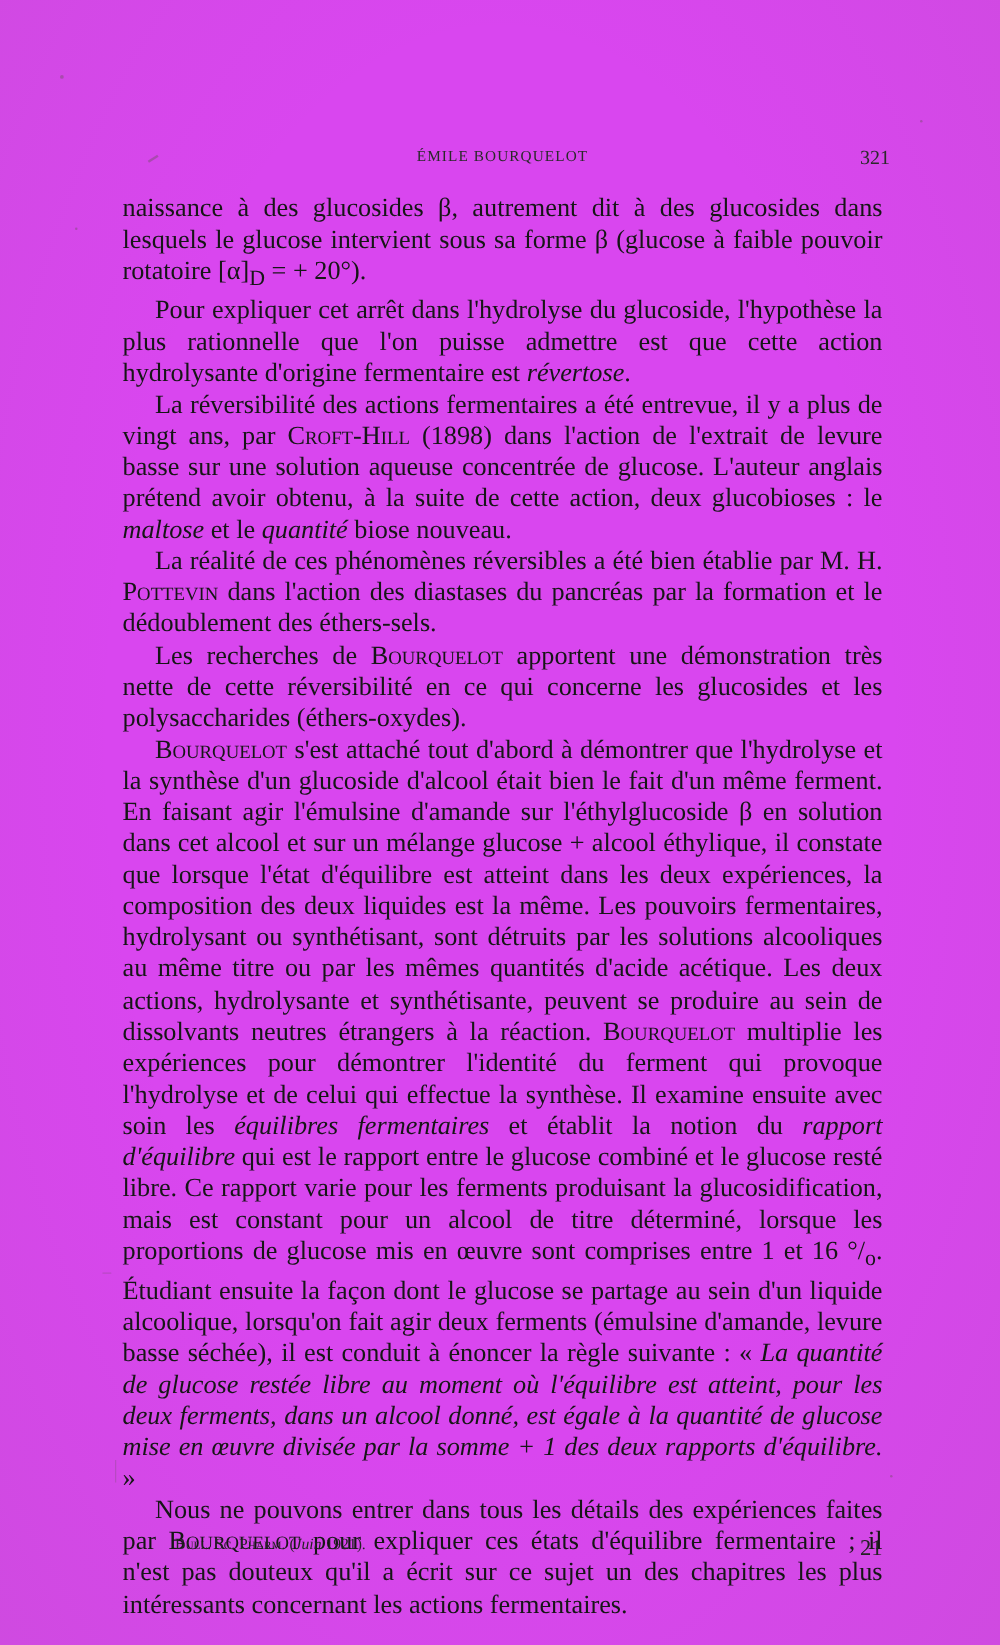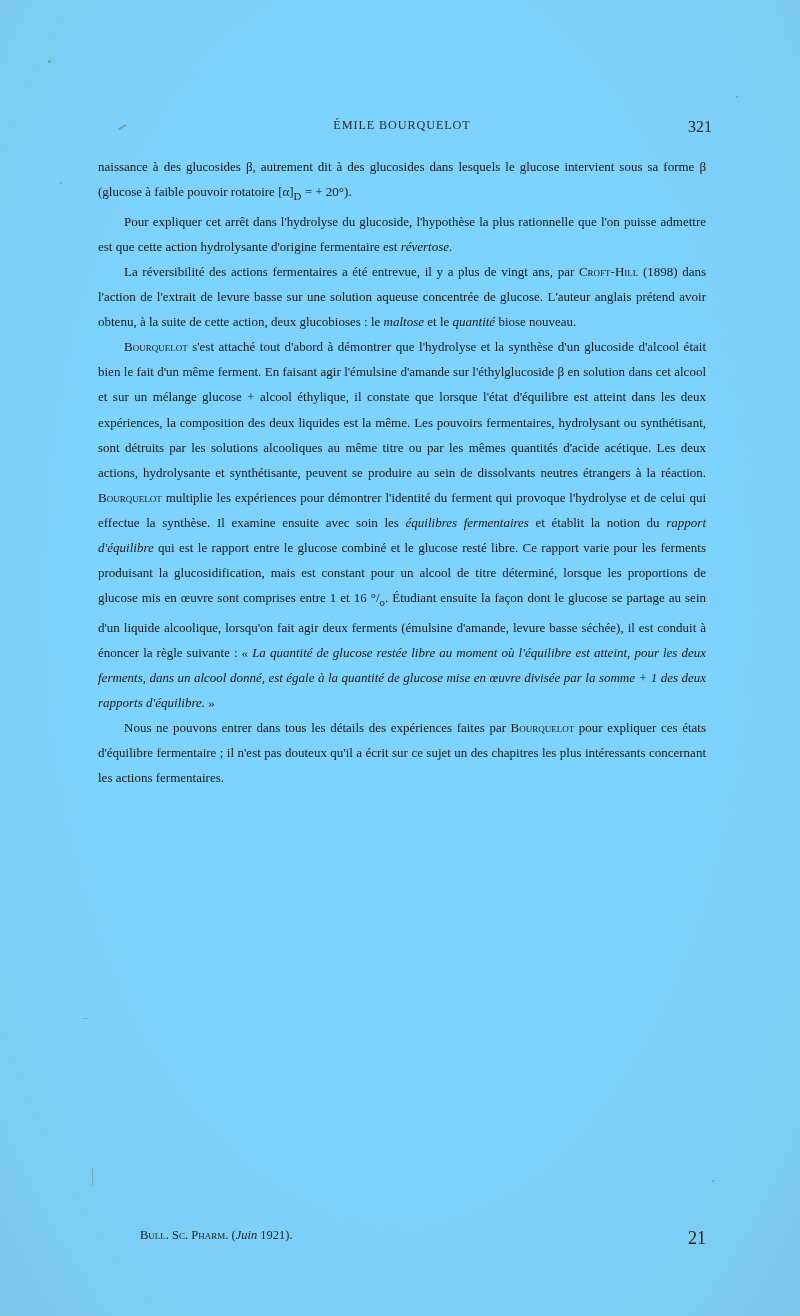--- a/index.html
+++ b/index.html
@@ -11,21 +11,21 @@
     width: 800px;
     height: 1316px;
     position: relative;
     font-family: "Liberation Serif", serif;
     color: #1a1a1a;
     overflow: hidden;
   }
   .page {
     position: absolute;
     inset: 0;
-    background: #7dd3fc;
+    background: #d946ef;
   }
   
   .page::before {
     content: "";
     position: absolute;
     inset: 0;
     background:
       radial-gradient(ellipse at 50% 45%, rgba(255,255,255,0) 55%, rgba(120,110,95,0.10) 100%);
     pointer-events: none;
   }
@@ -53,21 +53,21 @@
   }
   .running-head .folio {
     position: absolute;
     right: -6px;
     top: 0;
     font-size: 16px;
     letter-spacing: 0;
   }
   .body-text {
     margin-top: 10px;
-    font-size: 13px;
+    font-size: 21px;
     line-height: 25.1px;
     text-align: justify;
     text-justify: inter-word;
     color: #161616;
   }
   .body-text p {
     margin: 0;
     text-indent: 26px;
   }
   .body-text p.noindent {
@@ -128,20 +128,22 @@
 
     <div class="running-head">
       <div class="title">ÉMILE BOURQUELOT</div>
       <div class="folio">321</div>
     </div>
 
     <div class="body-text" id="body-text">
         <p class="noindent">naissance à des glucosides β, autrement dit à des glucosides dans lesquels le glucose intervient sous sa forme β (glucose à faible pouvoir rotatoire [α]<sub>D</sub> = + 20°).</p>
         <p>Pour expliquer cet arrêt dans l'hydrolyse du glucoside, l'hypothèse la plus rationnelle que l'on puisse admettre est que cette action hydrolysante d'origine fermentaire est <i>révertose</i>.</p>
         <p>La réversibilité des actions fermentaires a été entrevue, il y a plus de vingt ans, par <span class="sc">Croft-Hill</span> (1898) dans l'action de l'extrait de levure basse sur une solution aqueuse concentrée de glucose. L'auteur anglais prétend avoir obtenu, à la suite de cette action, deux glucobioses : le <i>maltose</i> et le <i>quantité</i> biose nouveau.</p>
+        <p>La réalité de ces phénomènes réversibles a été bien établie par M. H. <span class="sc">Pottevin</span> dans l'action des diastases du pancréas par la formation et le dédoublement des éthers-sels.</p>
+        <p>Les recherches de <span class="sc">Bourquelot</span> apportent une démonstration très nette de cette réversibilité en ce qui concerne les glucosides et les polysaccharides (éthers-oxydes).</p>
         <p><span class="sc">Bourquelot</span> s'est attaché tout d'abord à démontrer que l'hydrolyse et la synthèse d'un glucoside d'alcool était bien le fait d'un même ferment. En faisant agir l'émulsine d'amande sur l'éthylglucoside β en solution dans cet alcool et sur un mélange glucose + alcool éthylique, il constate que lorsque l'état d'équilibre est atteint dans les deux expériences, la composition des deux liquides est la même. Les pouvoirs fermentaires, hydrolysant ou synthétisant, sont détruits par les solutions alcooliques au même titre ou par les mêmes quantités d'acide acétique. Les deux actions, hydrolysante et synthétisante, peuvent se produire au sein de dissolvants neutres étrangers à la réaction. <span class="sc">Bourquelot</span> multiplie les expériences pour démontrer l'identité du ferment qui provoque l'hydrolyse et de celui qui effectue la synthèse. Il examine ensuite avec soin les <i>équilibres fermentaires</i> et établit la notion du <i>rapport d'équilibre</i> qui est le rapport entre le glucose combiné et le glucose resté libre. Ce rapport varie pour les ferments produisant la glucosidification, mais est constant pour un alcool de titre déterminé, lorsque les proportions de glucose mis en œuvre sont comprises entre 1 et 16 °/<sub>o</sub>. Étudiant ensuite la façon dont le glucose se partage au sein d'un liquide alcoolique, lorsqu'on fait agir deux ferments (émulsine d'amande, levure basse séchée), il est conduit à énoncer la règle suivante : « <i>La quantité de glucose restée libre au moment où l'équilibre est atteint, pour les deux ferments, dans un alcool donné, est égale à la quantité de glucose mise en œuvre divisée par la somme + 1 des deux rapports d'équilibre.</i> »</p>
         <p>Nous ne pouvons entrer dans tous les détails des expériences faites par <span class="sc">Bourquelot</span> pour expliquer ces états d'équilibre fermentaire ; il n'est pas douteux qu'il a écrit sur ce sujet un des chapitres les plus intéressants concernant les actions fermentaires.</p>
       </div>
 
   </div>
 
   <div class="footer">
     <div class="imprint" id="footer-imprint"><span class="sc">Bull. Sc. Pharm.</span> (<i>Juin</i> 1921).</div>
     <div class="sig">21</div>
   </div>

